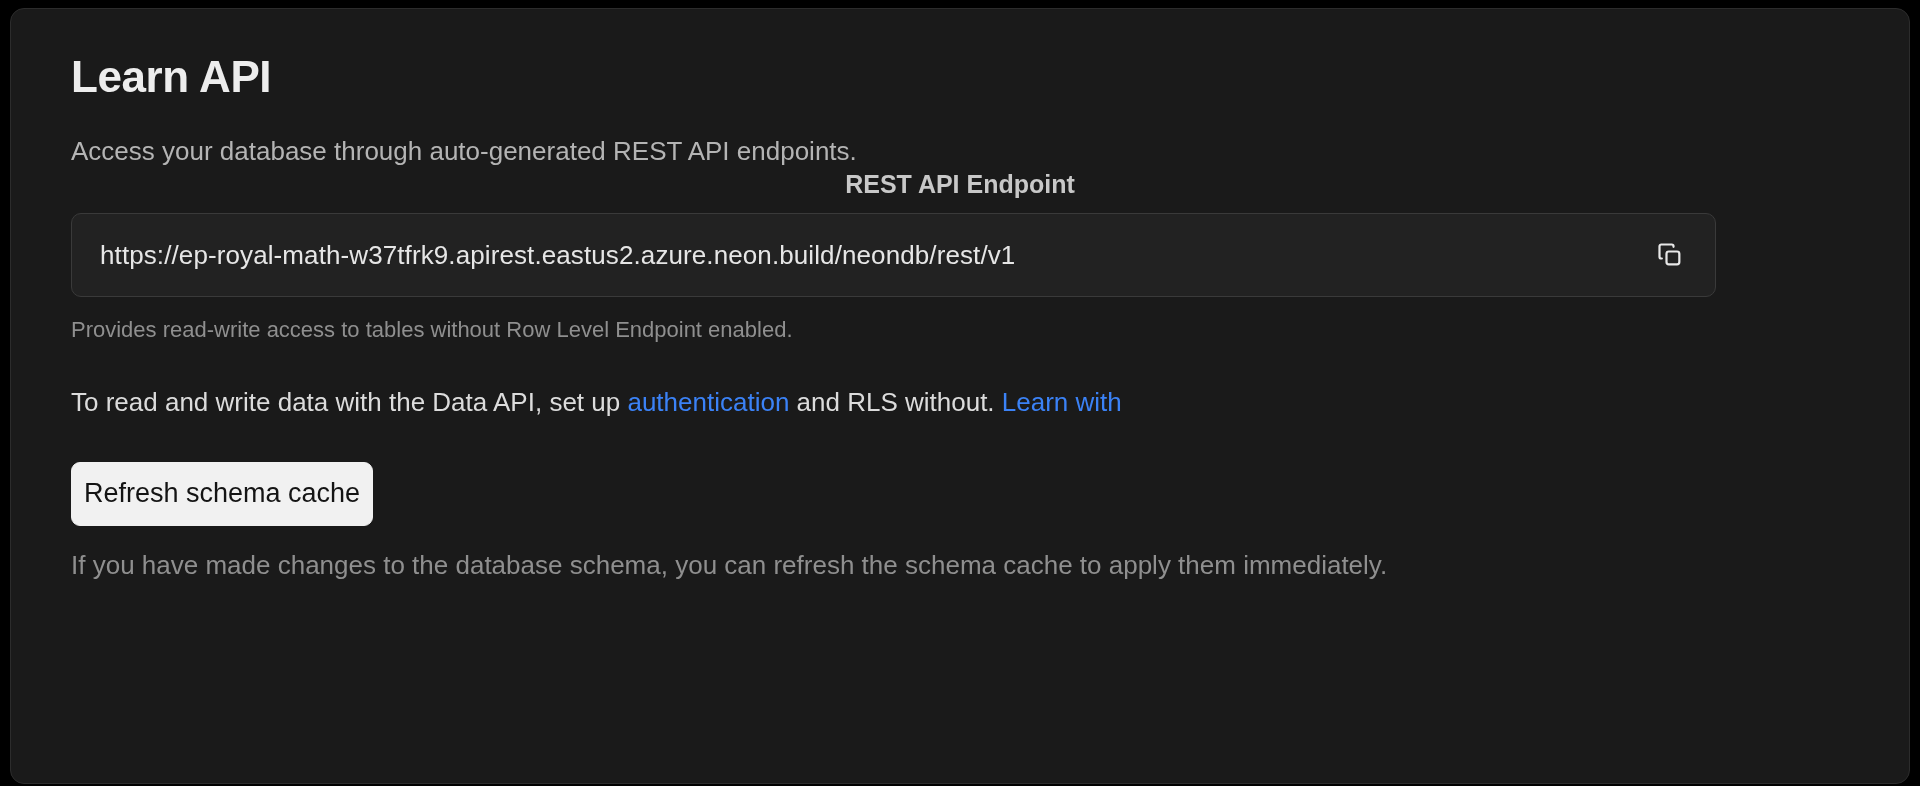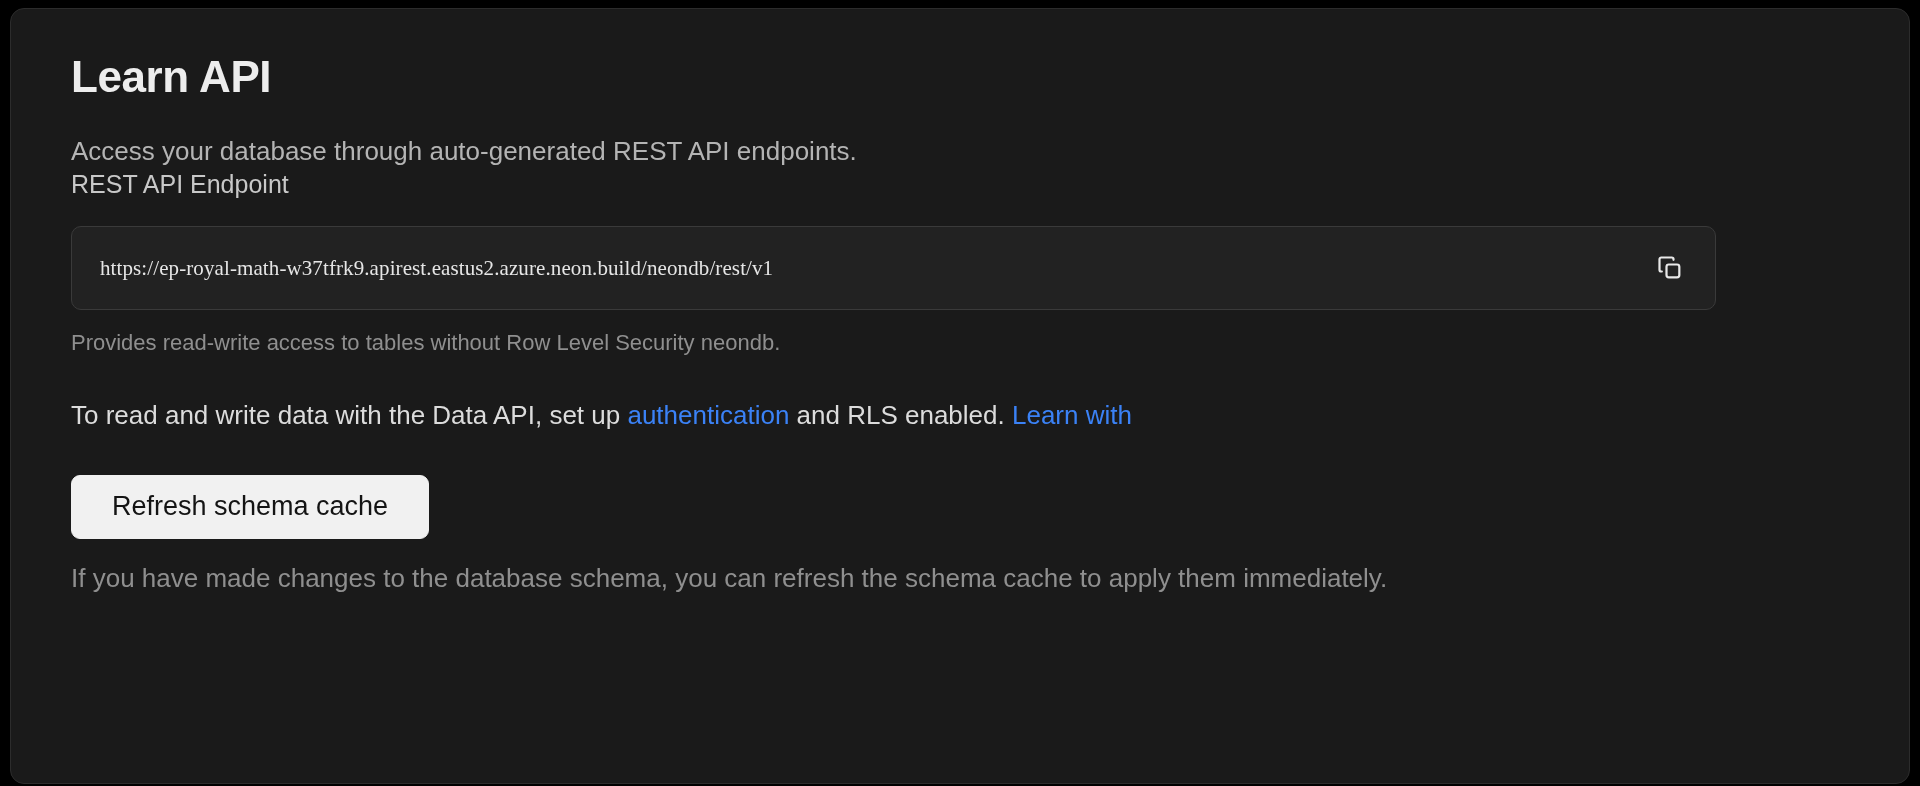--- a/index.html
+++ b/index.html
@@ -46,42 +46,43 @@
   .card-desc {
     font-size: 26px;
     font-weight: 400;
     line-height: 1.3;
     color: #b4b4b4;
   }
 
   
   .field-label {
     font-size: 25px;
-    font-weight: 400;
+    font-weight: 700;
     line-height: 1.2;
     color: #c8c8c8;
-    margin-bottom: 27px;
+    margin-bottom: 14px;
+    text-align: center;
   }
 
   .input-wrap {
     position: relative;
     width: 1645px;
     height: 84px;
     background: #222222;
     border: 1px solid #3a3a3a;
     border-radius: 10px;
     display: flex;
     align-items: center;
     padding: 0 22px 0 28px;
   }
 
   .input-value {
     flex: 1 1 auto;
-    font-family: Liberation Serif, serif;
-    font-size: 21px;
+    font-family: Liberation Sans, sans-serif;
+    font-size: 26px;
     letter-spacing: 0.1px;
     color: #e6e6e6;
     white-space: nowrap;
     overflow: hidden;
     text-overflow: ellipsis;
     background: transparent;
     border: 0;
     outline: none;
     width: 100%;
   }
@@ -124,21 +125,21 @@
   }
 
   
   .btn-row { margin-top: 42px; }
 
   .btn-primary {
     display: inline-flex;
     align-items: center;
     justify-content: center;
     height: 64px;
-    padding: 0 40px;
+    padding: 0 12px;
     background: #f1f1f1;
     color: #141414;
     border: 1px solid #f1f1f1;
     border-radius: 9px;
     font-family: "Liberation Sans", sans-serif;
     font-size: 27px;
     font-weight: 400;
     line-height: 1;
     cursor: pointer;
   }
@@ -169,24 +170,24 @@
       <button class="copy-btn" title="Copy">
         <span>
           <svg width="28" height="28" viewBox="0 0 24 24" fill="none" stroke="#e8e8e8" stroke-width="1.9" stroke-linecap="round" stroke-linejoin="round">
             <rect x="9" y="9" width="11" height="11" rx="2"></rect>
             <path d="M5 15H4.5A1.5 1.5 0 0 1 3 13.5v-9A1.5 1.5 0 0 1 4.5 3h9A1.5 1.5 0 0 1 15 4.5V5"></path>
           </svg>
         </span>
       </button>
     </div>
 
-    <p class="helper">Provides read-write access to tables without Row Level Security neondb.</p>
+    <p class="helper">Provides read-write access to tables without Row Level Endpoint enabled.</p>
 
     <p class="prose">
-      <span>To read and write data with the Data API, set up </span><a class="link" href="#">authentication</a><span> and RLS enabled. </span><a class="link" href="#">Learn with</a>
+      <span>To read and write data with the Data API, set up </span><a class="link" href="#">authentication</a><span> and RLS without. </span><a class="link" href="#">Learn with</a>
     </p>
 
     <div class="btn-row">
       <button class="btn-primary">Refresh schema cache</button>
     </div>
 
     <p class="footnote">If you have made changes to the database schema, you can refresh the schema cache to apply them immediately.</p>
 
   </section>
 </div>

